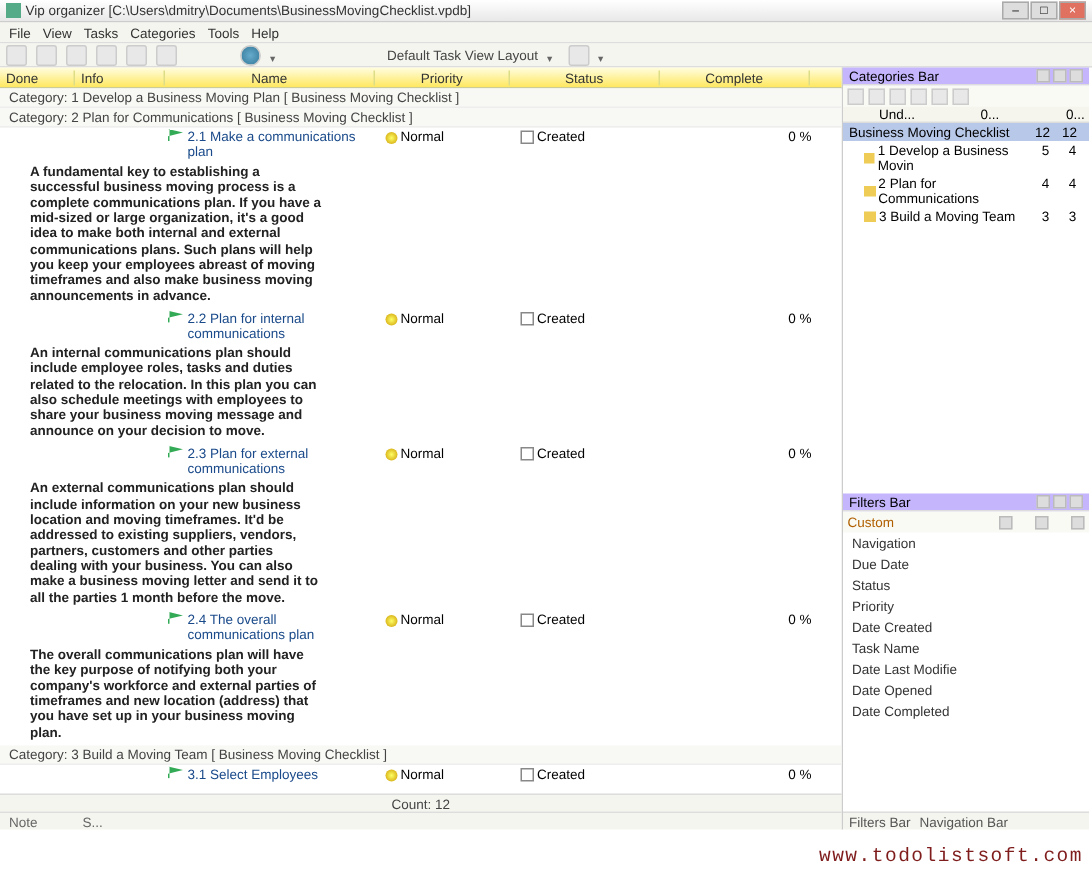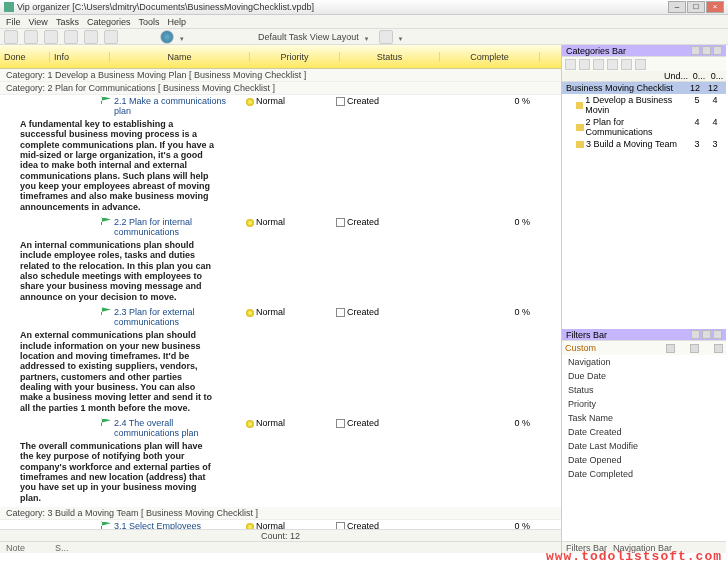--- a/index.html
+++ b/index.html
@@ -15,63 +15,63 @@
 .toolbar { height: 16px; background: #f5f5f0; border-bottom: 1px solid #ddd; display: flex; align-items: center; padding: 0 4px; gap: 6px; }
 .tbicon { width: 14px; height: 14px; background: #e8e8e8; border: 1px solid #ccc; border-radius: 2px; }
 .tbicon.globe { background: radial-gradient(circle,#6ac,#379); border-radius: 50%; }
 .layout-sel { margin-left: 64px; color: #444; }
 .dropdown-arrow { width: 8px; height: 8px; display: inline-block; }
 .dropdown-arrow::after { content: "▾"; font-size: 7px; color: #666; }
 .main { display: flex; height: 508px; }
 .left { width: 562px; border-right: 1px solid #ccc; display: flex; flex-direction: column; }
 .right { width: 164px; display: flex; flex-direction: column; }
 .catbar { height: 12px; background: #f0f0e8; border-bottom: 1px solid #ddd; padding: 0 4px; display: flex; align-items: center; }
-.colhead { height: 24px; background: linear-gradient(#fffde0,#ffe860); display: flex; align-items: center; border-bottom: 1px solid #cc9; }
+.colhead { height: 14px; background: linear-gradient(#fffde0,#ffe860); display: flex; align-items: center; border-bottom: 1px solid #cc9; }
 .colhead .col { border-right: 1px solid #dd8; padding: 0 4px; color: #333; }
 .col-done { width: 50px; }
 .col-info { width: 60px; }
 .col-name { width: 140px; text-align: center; }
 .col-pri { width: 90px; text-align: center; }
 .col-stat { width: 100px; text-align: center; }
 .col-comp { width: 100px; text-align: center; }
 .tasklist { flex: 1; overflow: hidden; background: #fff; }
 .catrow { background: #f8f8f4; padding: 1px 6px; color: #444; border-bottom: 1px solid #eee; }
-.taskrow { display: flex; align-items: flex-start; padding: 1px 1px; }
+.taskrow { display: flex; align-items: flex-start; padding: 1px 12px; }
 .taskrow .cell { padding: 0 3px; }
 .flag { width: 10px; height: 8px; background: #3a5; display: inline-block; clip-path: polygon(0 0,100% 30%,0 60%,0 100%,10% 100%,10% 0); margin-left: 100px; }
 .taskname { width: 132px; color: #1a4a8a; padding-left: 4px; }
 .pribullet { width: 8px; height: 8px; border-radius: 50%; background: radial-gradient(#ff6,#c90); display: inline-block; margin-right: 2px; vertical-align: middle; }
 .pricell { width: 90px; }
 .statcell { width: 100px; }
 .compcell { width: 100px; text-align: right; padding-right: 20px; }
 .chk { width: 9px; height: 9px; border: 1px solid #888; display: inline-block; margin-right: 2px; vertical-align: middle; background: #fff; }
 .desc { padding: 2px 20px 4px 20px; color: #222; font-weight: bold; line-height: 1.15; max-width: 235px; }
 .countbar { height: 12px; background: #f5f5f0; border-top: 1px solid #ddd; text-align: center; padding-top: 1px; color: #444; }
 .notebar { height: 12px; background: #f5f5f0; border-top: 1px solid #ddd; display: flex; align-items: center; padding: 0 6px; gap: 30px; color: #666; }
 .panel-head { height: 12px; background: #c4b5fd; border-bottom: 1px solid #ddd; padding: 0 4px; display: flex; align-items: center; justify-content: space-between; }
 .panel-head .icons { display: flex; gap: 2px; }
 .pico { width: 9px; height: 9px; background: #ddd; border: 1px solid #bbb; }
 .cat-toolbar { height: 14px; display: flex; align-items: center; gap: 3px; padding: 0 3px; background: #fafaf5; }
 .cat-toolbar .ico { width: 11px; height: 11px; background: #e8e8e8; border: 1px solid #ccc; }
 .cat-grid { font-size: 8px; }
-.cat-ghead { display: flex; background: #f5f5ee; border-bottom: 1px solid #ddd; }
+.cat-ghead { display: flex; background: #f5f5ee; border-bottom: 1px solid #ddd; gap: 39px; }
 .cat-ghead .c1 { flex: 1; text-align: right; padding-right: 2px; }
 .cat-ghead .c2 { width: 18px; text-align: center; }
 .cat-ghead .c3 { width: 18px; text-align: center; }
 .cat-root { background: #b8c8e8; padding: 1px 4px; display: flex; }
 .cat-root .nm { flex: 1; }
 .cat-item { display: flex; padding: 1px 2px 1px 14px; }
 .cat-item .nm { flex: 1; display: flex; align-items: center; gap: 2px; }
 .cat-item .n1, .cat-item .n2 { width: 18px; text-align: center; }
 .folder { width: 8px; height: 7px; background: #ec5; display: inline-block; }
 .filterbar { height: 14px; background: #fafaf5; display: flex; align-items: center; padding: 0 3px; gap: 15px; }
 .custom { color: #b06000; flex: 1; }
 .filter-list div { padding: 2px 6px; color: #333; }
 .bottom-right { height: 12px; background: #f5f5f0; border-top: 1px solid #ddd; display: flex; align-items: center; padding: 0 4px; gap: 6px; font-size: 8px; color: #555; }
-.watermark { position: absolute; bottom: 18px; right: 6px; font-family: "Courier New", monospace; font-size: 13px; color: #ef4444; font-weight: bold; letter-spacing: 1px; }
+.watermark { position: absolute; bottom: 4px; right: 6px; font-family: "Courier New", monospace; font-size: 13px; color: #7f1d1d; font-weight: normal; letter-spacing: 1px; }
 </style>
 </head>
 <body>
 
 <div class="titlebar">
   <div class="appicon"></div>
   <div class="title">Vip organizer  [C:\Users\dmitry\Documents\BusinessMovingChecklist.vpdb]</div>
   <div class="winbtns">
     <div class="winbtn">–</div>
     <div class="winbtn">□</div>
@@ -233,22 +233,22 @@
       <span class="custom">Custom</span>
       <div class="pico"></div>
       <div class="pico"></div>
       <div class="pico"></div>
     </div>
     <div class="filter-list" id="filterlist">
         <div>Navigation</div>
         <div>Due Date</div>
         <div>Status</div>
         <div>Priority</div>
+        <div>Date Created</div>
         <div>Task Name</div>
-        <div>Date Created</div>
         <div>Date Last Modifie</div>
         <div>Date Opened</div>
         <div>Date Completed</div>
       </div>
     <div style="height:60px"></div>
     <div class="bottom-right">
       <span>Filters Bar</span>
       <span>Navigation Bar</span>
     </div>
   </div>

